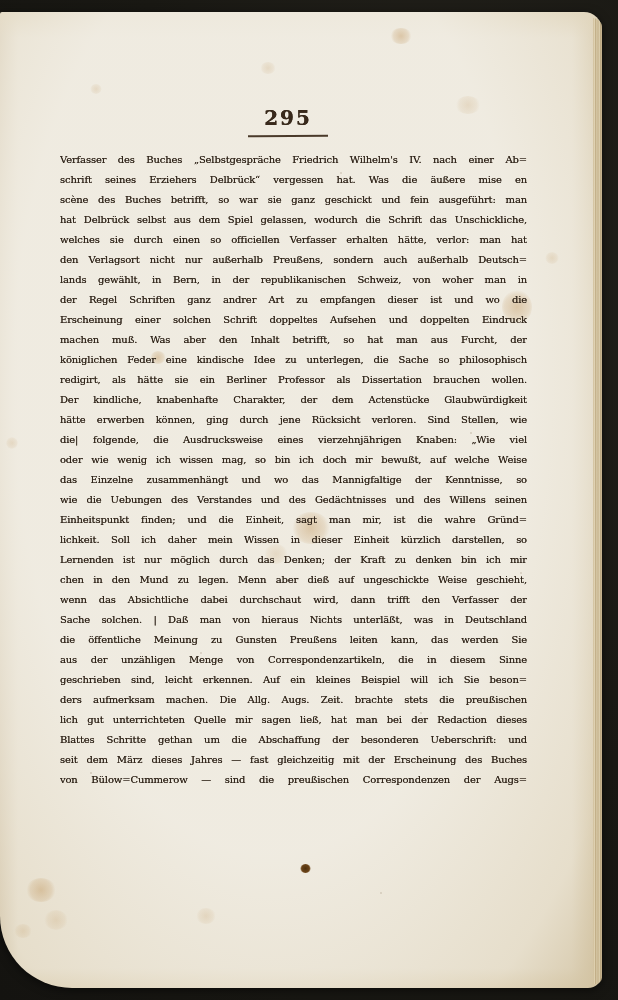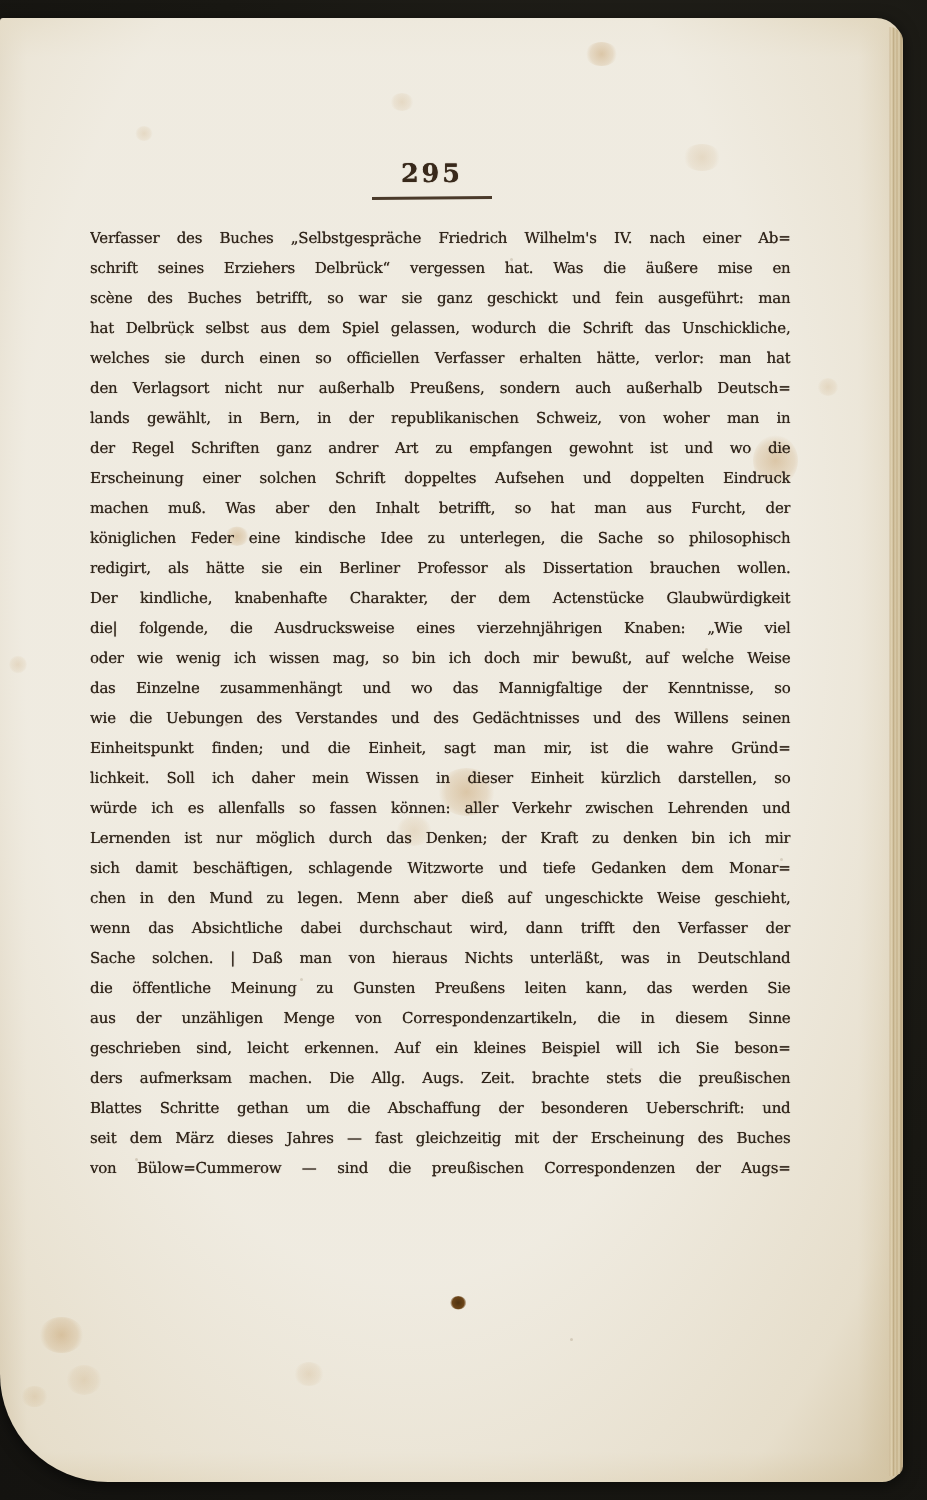--- a/index.html
+++ b/index.html
@@ -50,21 +50,21 @@
   }
   .header-block {
     position: absolute;
     left: 60px;
     top: 94px;
     width: 456px;
     text-align: center;
     color: #3a2f22;
   }
   .pagenum {
-    font-size: 17px;
+    font-size: 20px;
     font-weight: bold;
     letter-spacing: 2px;
     color: #38291b;
     text-shadow: 0 0 0.5px #38291b;
   }
   .pagenum-rule {
     width: 80px;
     height: 2px;
     margin: 5px auto 0 auto;
     background: #4a3a2a;
@@ -151,40 +151,40 @@
     </div>
 
     <div class="text-block" id="text-block">
         <div class="text-line">Verfasser des Buches „Selbstgespräche Friedrich Wilhelm's IV. nach einer Ab=</div>
         <div class="text-line">schrift seines Erziehers Delbrück“ vergessen hat.  Was die äußere mise en</div>
         <div class="text-line">scène des Buches betrifft, so war sie ganz geschickt und fein ausgeführt: man</div>
         <div class="text-line">hat Delbrück selbst aus dem Spiel gelassen, wodurch die Schrift das Unschickliche,</div>
         <div class="text-line">welches sie durch einen so officiellen Verfasser erhalten hätte, verlor: man hat</div>
         <div class="text-line">den Verlagsort nicht nur außerhalb Preußens, sondern auch außerhalb Deutsch=</div>
         <div class="text-line">lands gewählt, in Bern, in der republikanischen Schweiz, von woher man in</div>
-        <div class="text-line">der Regel Schriften ganz andrer Art zu empfangen gewohnt ist und wo die</div>
+        <div class="text-line">der Regel Schriften ganz andrer Art zu empfangen dieser ist und wo die</div>
         <div class="text-line">Erscheinung einer solchen Schrift doppeltes Aufsehen und doppelten Eindruck</div>
         <div class="text-line">machen muß.  Was aber den Inhalt betrifft, so hat man aus Furcht, der</div>
         <div class="text-line">königlichen Feder eine kindische Idee zu unterlegen, die Sache so philosophisch</div>
         <div class="text-line">redigirt, als hätte sie ein Berliner Professor als Dissertation brauchen wollen.</div>
         <div class="text-line">Der kindliche, knabenhafte Charakter, der dem Actenstücke Glaubwürdigkeit</div>
+        <div class="text-line">hätte erwerben können, ging durch jene Rücksicht verloren.  Sind Stellen, wie</div>
         <div class="text-line">die| folgende, die Ausdrucksweise eines vierzehnjährigen Knaben: „Wie viel</div>
         <div class="text-line">oder wie wenig ich wissen mag, so bin ich doch mir bewußt, auf welche Weise</div>
         <div class="text-line">das Einzelne zusammenhängt und wo das Mannigfaltige der Kenntnisse, so</div>
         <div class="text-line">wie die Uebungen des Verstandes und des Gedächtnisses und des Willens seinen</div>
         <div class="text-line">Einheitspunkt finden; und die Einheit, sagt man mir, ist die wahre Gründ=</div>
         <div class="text-line">lichkeit.  Soll ich daher mein Wissen in dieser Einheit kürzlich darstellen, so</div>
-        <div class="text-line">würde ich es allenfalls so fassen können: aller Verkehr zwischen Lehrenden und</div>
         <div class="text-line">Lernenden ist nur möglich durch das Denken; der Kraft zu denken bin ich mir</div>
-        <div class="text-line">sich damit beschäftigen, schlagende Witzworte und tiefe Gedanken dem Monar=</div>
         <div class="text-line">chen in den Mund zu legen.  Menn aber dieß auf ungeschickte Weise geschieht,</div>
         <div class="text-line">wenn das Absichtliche dabei durchschaut wird, dann trifft den Verfasser der</div>
         <div class="text-line">Sache solchen. | Daß man von hieraus Nichts unterläßt, was in Deutschland</div>
         <div class="text-line">die öffentliche Meinung zu Gunsten Preußens leiten kann, das werden Sie</div>
         <div class="text-line">aus der unzähligen Menge von Correspondenzartikeln, die in diesem Sinne</div>
         <div class="text-line">geschrieben sind, leicht erkennen.  Auf ein kleines Beispiel will ich Sie beson=</div>
         <div class="text-line">ders aufmerksam machen.  Die Allg. Augs. Zeit. brachte stets die preußischen</div>
+        <div class="text-line">lich gut unterrichteten Quelle mir sagen ließ, hat man bei der Redaction dieses</div>
         <div class="text-line">Blattes Schritte gethan um die Abschaffung der besonderen Ueberschrift: und</div>
         <div class="text-line">seit dem März dieses Jahres — fast gleichzeitig mit der Erscheinung des Buches</div>
         <div class="text-line">von Bülow=Cummerow — sind die preußischen Correspondenzen der Augs=</div>
       </div>
   </div>
 </div>
 
 </body></html>

